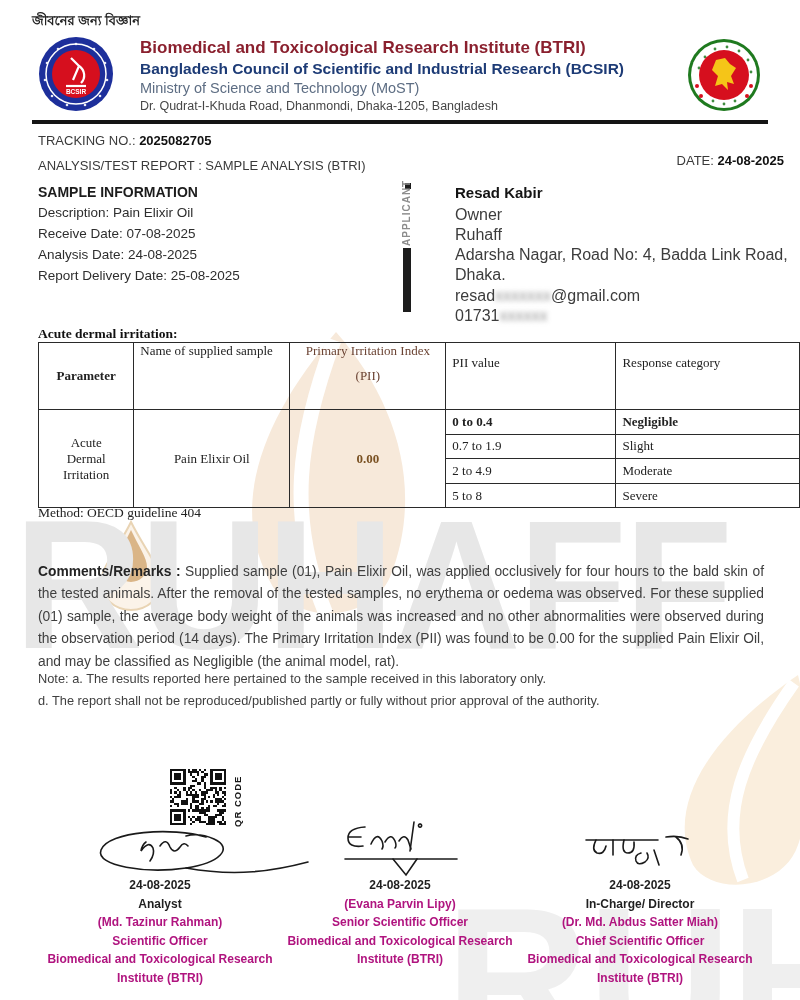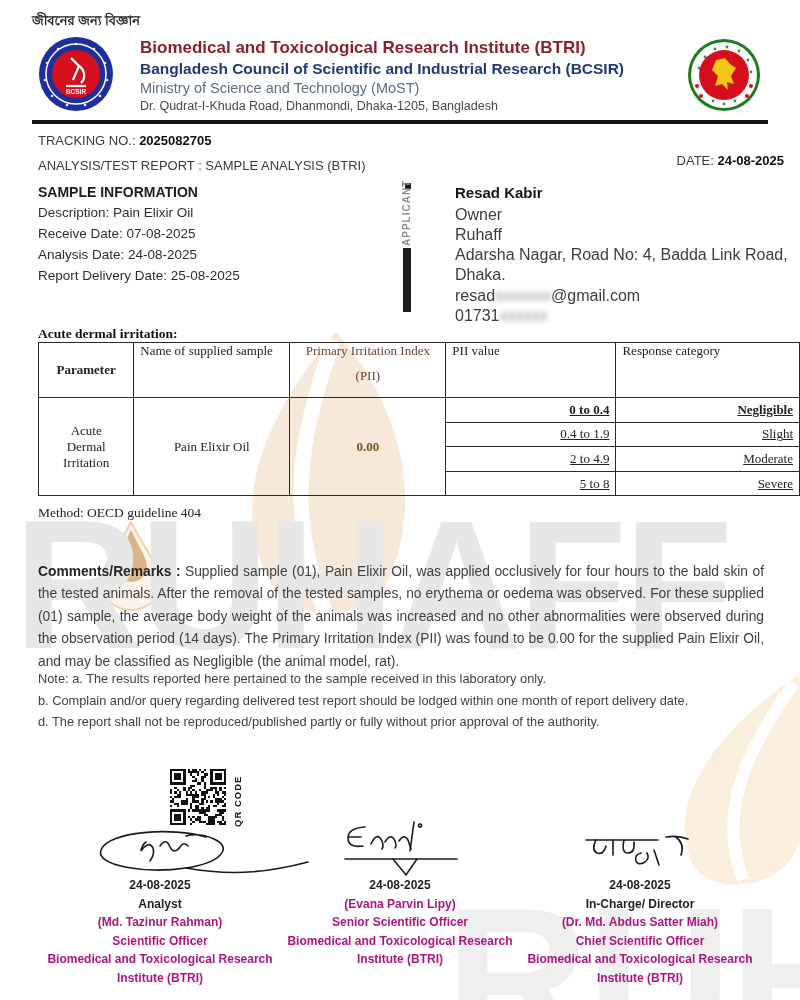--- a/index.html
+++ b/index.html
@@ -39,24 +39,24 @@
   .blur{filter:blur(2.6px);color:#949494;}
   
   .tbl-title{left:38px;top:326px;font-family:"Liberation Serif",serif;font-size:13.5px;font-weight:bold;color:#111;}
   table.dermal{position:absolute;left:38px;top:342px;border-collapse:collapse;
                font-family:"Liberation Serif",serif;font-size:13px;color:#222;table-layout:fixed;}
   table.dermal td,table.dermal th{border:1px solid #2a2a2a;padding:0 6px;background:transparent;}
   th.c1{width:83px;} th.c2{width:146px;} th.c3{width:146px;} th.c4{width:161px;} th.c5{width:174px;}
   .hrow th{height:54px;font-weight:normal;vertical-align:top;text-align:left;padding-top:7px;}
   .hrow th.c1{font-weight:bold;text-align:center;vertical-align:middle;padding-top:0;}
   .hrow th.c3{text-align:center;color:#6b4333;}
-  .hrow th.c4,.hrow th.c5{}
+  .hrow th.c4,.hrow th.c5{padding-top:12px;}
   .pii-sub{display:block;margin-top:9px;}
   td.mid{text-align:center;vertical-align:middle;}
-  td.srow{height:23.6px;text-align:right;text-decoration:underline;}
+  td.srow{height:23.6px;text-align:left;}
   tr.bold td{font-weight:bold;}
   .pii-val{color:#7a5122;font-weight:bold;}
   .method{left:38px;top:505px;font-family:"Liberation Serif",serif;font-size:13.5px;color:#222;}
   
   .comments{left:38px;top:561px;width:726px;font-size:13.8px;line-height:22.4px;color:#3f3f3f;
             text-align:justify;}
   .comments b{color:#242424;}
   .notes{left:38px;top:668px;width:726px;font-size:12.8px;line-height:21.5px;color:#3f3f3f;text-align:justify;}
   .notes div{margin:0;}
   
@@ -188,42 +188,41 @@
         <div>Acute</div>
         <div>Dermal</div>
         <div>Irritation</div>
       </td>
       <td class="mid" rowspan="4" style="font-weight:normal;">Pain Elixir Oil</td>
       <td class="mid pii-val" rowspan="4">0.00</td>
       <td class="srow">0 to 0.4</td>
       <td class="srow">Negligible</td>
     </tr>
     <tr>
-      <td class="srow">0.4 to 1.9</td>
+      <td class="srow">0.7 to 1.9</td>
       <td class="srow">Slight</td>
     </tr>
     <tr>
       <td class="srow">2 to 4.9</td>
       <td class="srow">Moderate</td>
     </tr>
     <tr>
       <td class="srow">5 to 8</td>
       <td class="srow">Severe</td>
     </tr>
   </tbody>
     </table>
   <div class="abs z1 method">Method: OECD guideline 404</div>
 
   <div class="abs z1 comments">
     <b>Comments/Remarks : </b><span>Supplied sample (01), Pain Elixir Oil, was applied occlusively for four hours to the bald skin of the tested animals. After the removal of the tested samples, no erythema or oedema was observed. For these supplied (01) sample, the average body weight of the animals was increased and no other abnormalities were observed during the observation period (14 days). The Primary Irritation Index (PII) was found to be 0.00 for the supplied Pain Elixir Oil, and may be classified as Negligible (the animal model, rat).</span>
   </div>
 
   <div class="abs z1 notes">
     <div>Note: a.  The results reported here pertained to the sample received in this laboratory only.</div>
-    <div>b.  Complain and/or query regarding delivered test report should be lodged within one month of report delivery date.</div>
     <div>d.  The report shall not be reproduced/published partly or fully without prior approval of the authority.</div>
   </div>
 
   <svg id="qr" class="abs z1 qr" width="56" height="56" fill="#111" shape-rendering="crispEdges">
       <rect x="17.92" y="0" width="2.24" height="2.24"></rect>
       <rect x="22.400000000000002" y="0" width="2.24" height="2.24"></rect>
       <rect x="24.64" y="0" width="2.24" height="2.24"></rect>
       <rect x="29.120000000000005" y="0" width="2.24" height="2.24"></rect>
       <rect x="33.6" y="0" width="2.24" height="2.24"></rect>
       <rect x="17.92" y="2.24" width="2.24" height="2.24"></rect>

